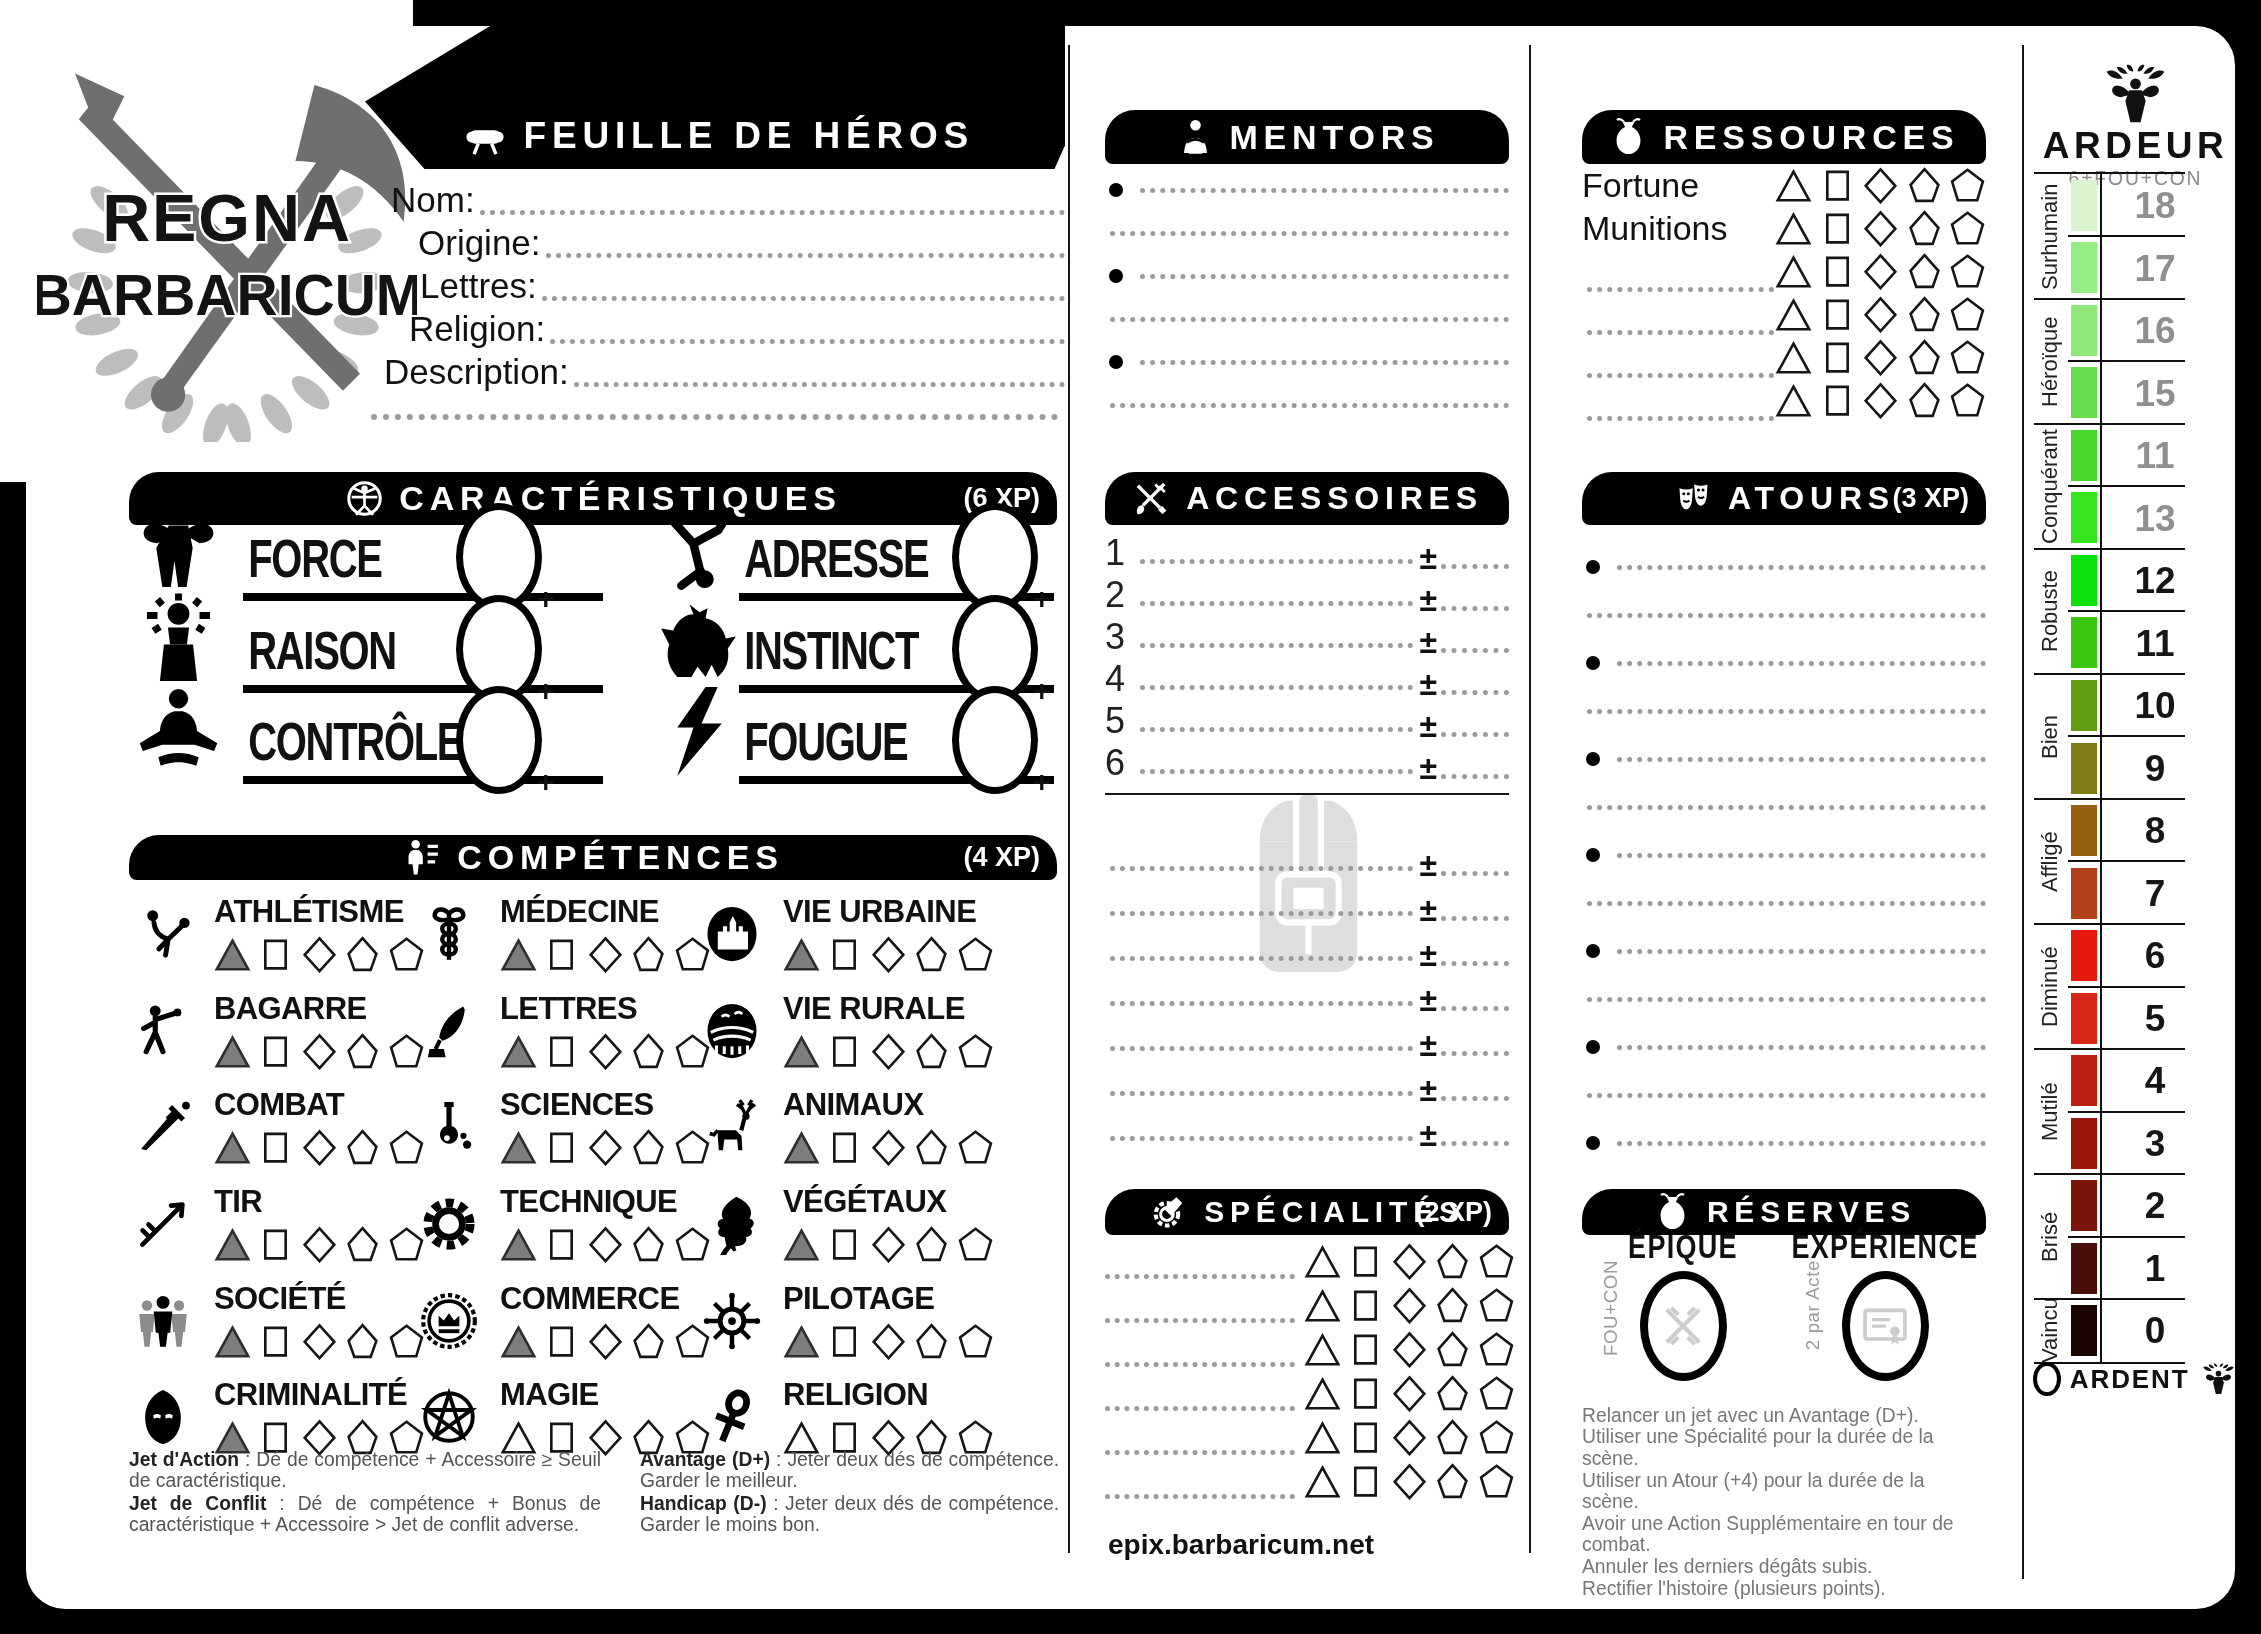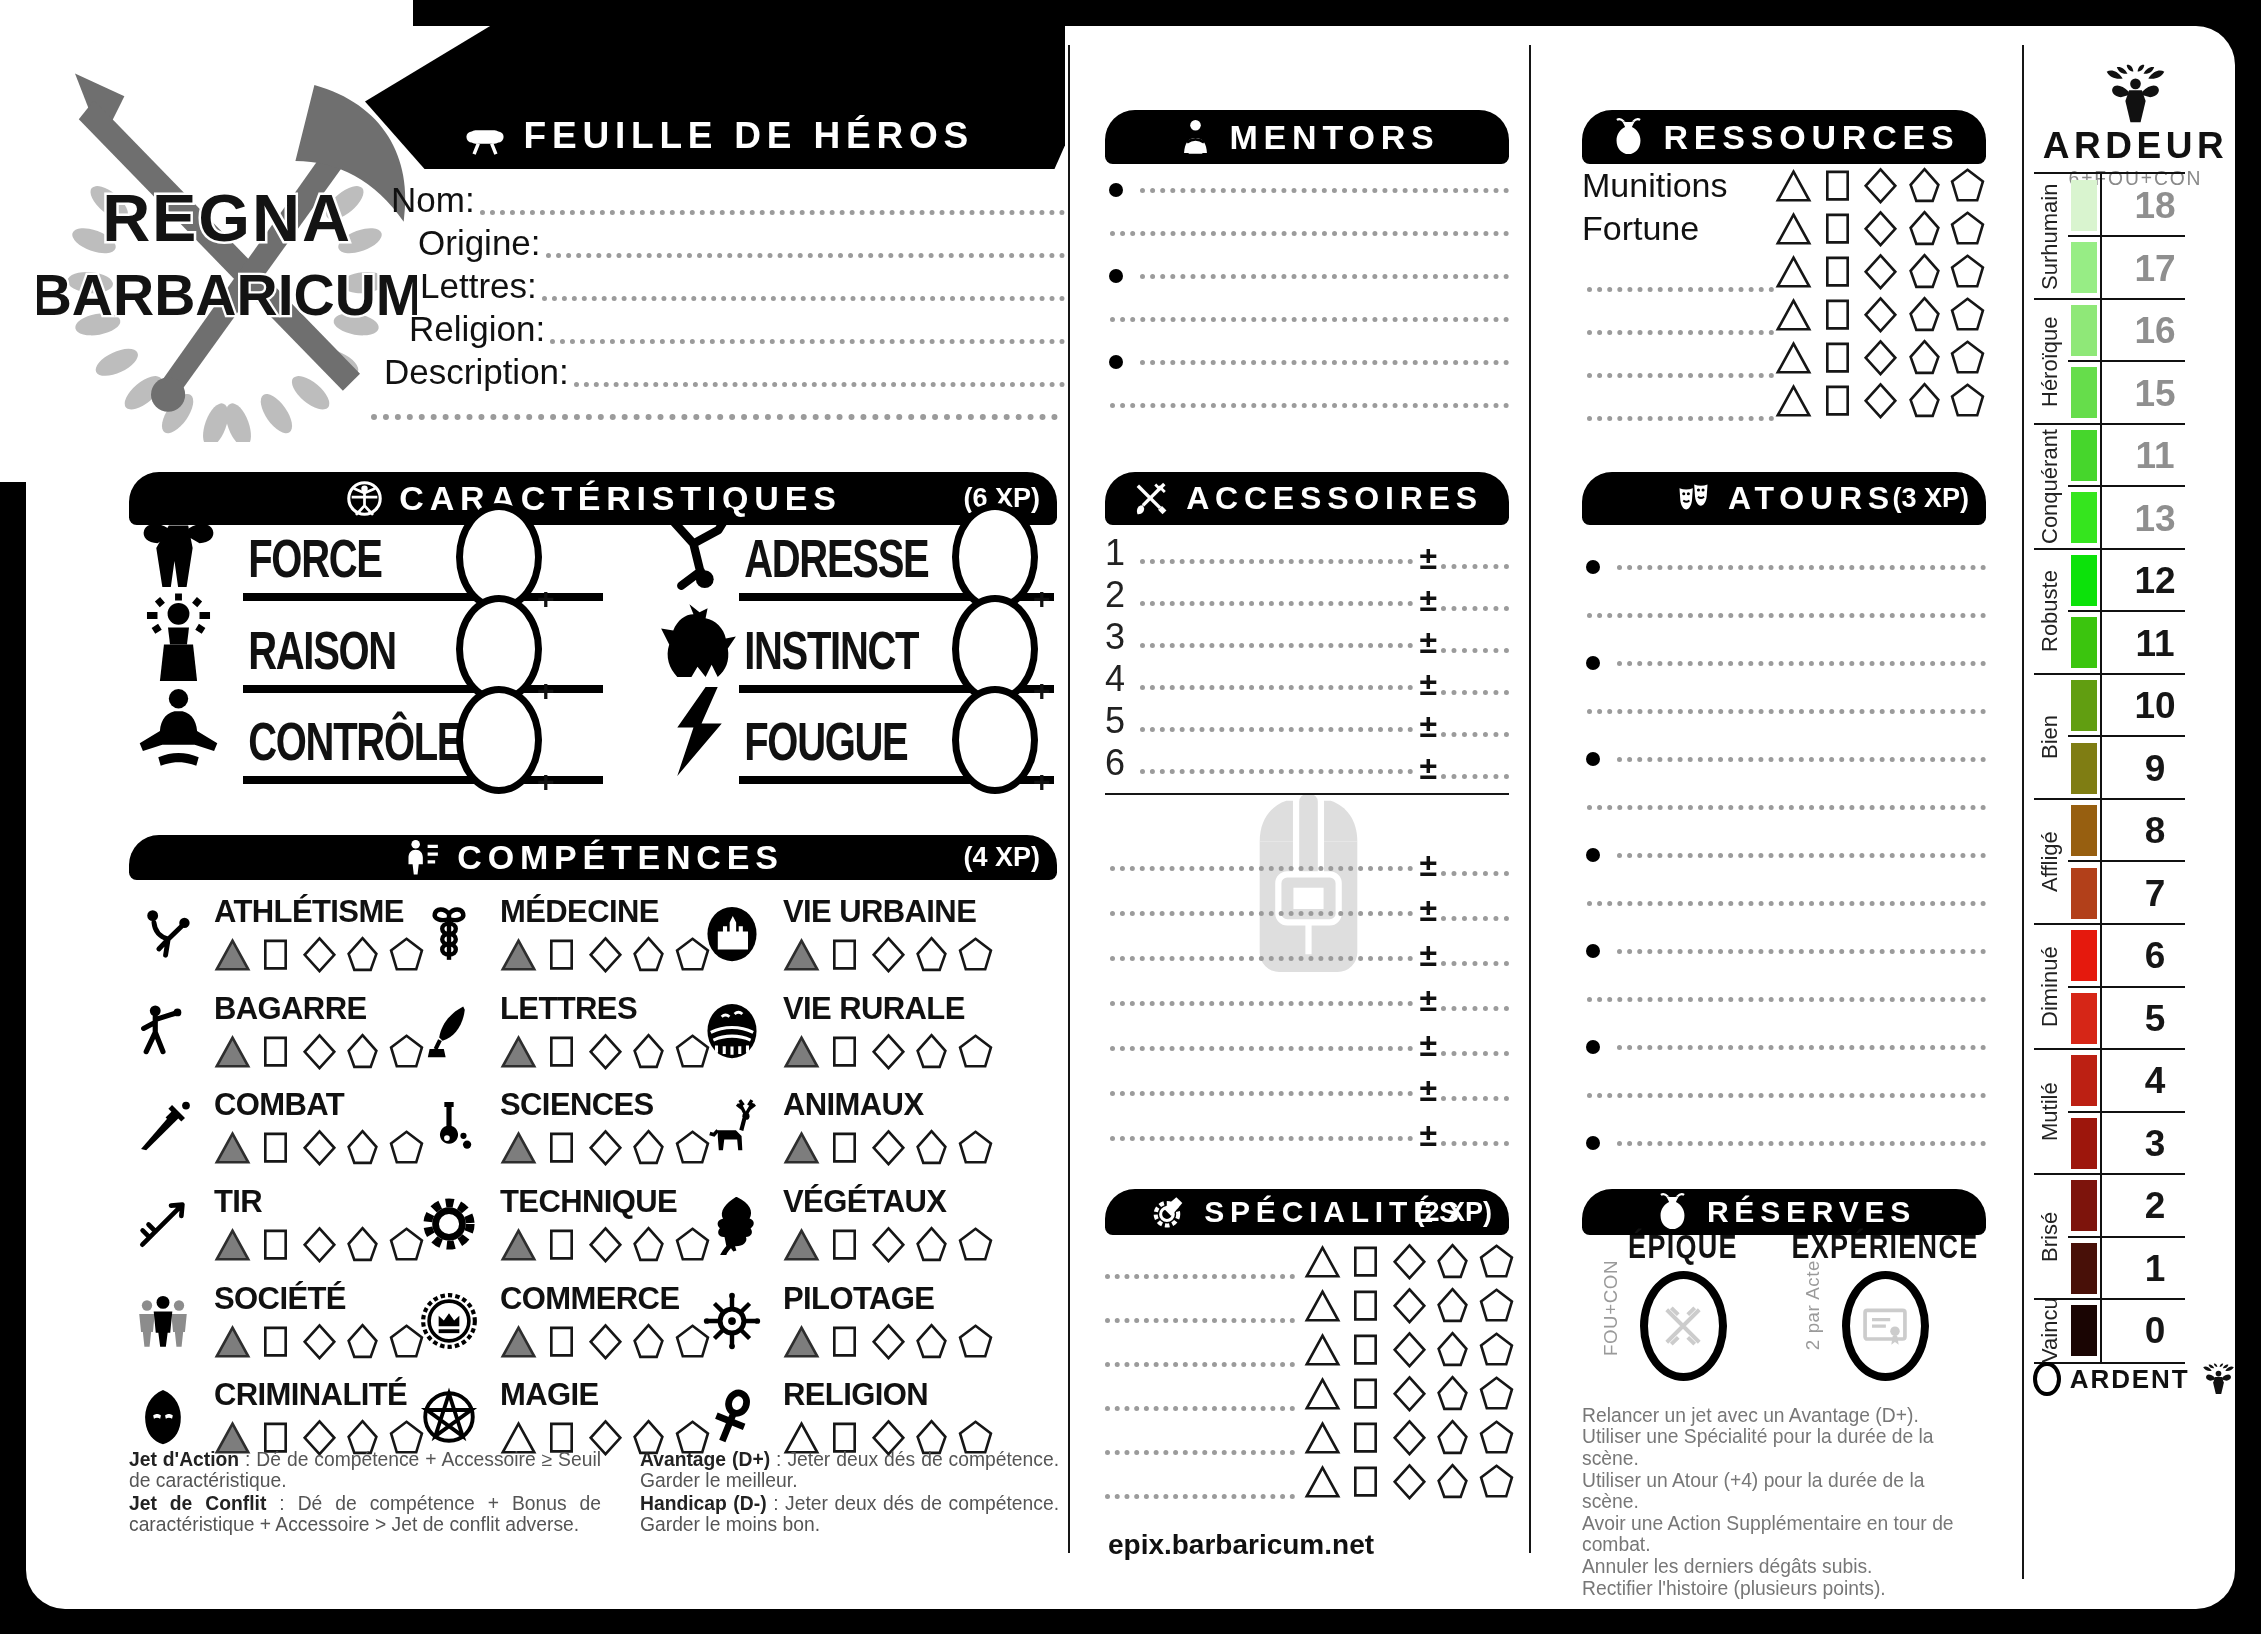--- a/index.html
+++ b/index.html
@@ -1095,41 +1095,41 @@
             <polygon points="12,1.4 21,11.6 17.3,22 6.7,22 3,11.6" fill="none" stroke="#161616" stroke-width="1.7"></polygon>
           </svg>
           <svg class="die" viewBox="0 0 24 24">
             <polygon points="12,1.8 22,9.4 18.3,21.6 5.7,21.6 2,9.4" fill="none" stroke="#161616" stroke-width="1.7"></polygon>
           </svg>
         </span>
       </div>
     </div>
   <div class="rowszone" id="res-rows">
       <div class="resrow">
+        <span>Fortune</span>
+        <span class="dice">
+          <svg class="die" viewBox="0 0 24 24">
+            <polygon points="12,3 22.2,21.6 1.8,21.6" fill="none" stroke="#161616" stroke-width="1.7"></polygon>
+          </svg>
+          <svg class="die" viewBox="0 0 24 24">
+            <polygon points="5.4,3.2 18.6,3.2 18.6,21 5.4,21" fill="none" stroke="#161616" stroke-width="1.7"></polygon>
+          </svg>
+          <svg class="die" viewBox="0 0 24 24">
+            <polygon points="12,1.6 21.6,12.2 12,22.8 2.4,12.2" fill="none" stroke="#161616" stroke-width="1.7"></polygon>
+          </svg>
+          <svg class="die" viewBox="0 0 24 24">
+            <polygon points="12,1.4 21,11.6 17.3,22 6.7,22 3,11.6" fill="none" stroke="#161616" stroke-width="1.7"></polygon>
+          </svg>
+          <svg class="die" viewBox="0 0 24 24">
+            <polygon points="12,1.8 22,9.4 18.3,21.6 5.7,21.6 2,9.4" fill="none" stroke="#161616" stroke-width="1.7"></polygon>
+          </svg>
+        </span>
+      </div>
+      <div class="resrow">
         <span>Munitions</span>
-        <span class="dice">
-          <svg class="die" viewBox="0 0 24 24">
-            <polygon points="12,3 22.2,21.6 1.8,21.6" fill="none" stroke="#161616" stroke-width="1.7"></polygon>
-          </svg>
-          <svg class="die" viewBox="0 0 24 24">
-            <polygon points="5.4,3.2 18.6,3.2 18.6,21 5.4,21" fill="none" stroke="#161616" stroke-width="1.7"></polygon>
-          </svg>
-          <svg class="die" viewBox="0 0 24 24">
-            <polygon points="12,1.6 21.6,12.2 12,22.8 2.4,12.2" fill="none" stroke="#161616" stroke-width="1.7"></polygon>
-          </svg>
-          <svg class="die" viewBox="0 0 24 24">
-            <polygon points="12,1.4 21,11.6 17.3,22 6.7,22 3,11.6" fill="none" stroke="#161616" stroke-width="1.7"></polygon>
-          </svg>
-          <svg class="die" viewBox="0 0 24 24">
-            <polygon points="12,1.8 22,9.4 18.3,21.6 5.7,21.6 2,9.4" fill="none" stroke="#161616" stroke-width="1.7"></polygon>
-          </svg>
-        </span>
-      </div>
-      <div class="resrow">
-        <span>Fortune</span>
         <span class="dice">
           <svg class="die" viewBox="0 0 24 24">
             <polygon points="12,3 22.2,21.6 1.8,21.6" fill="none" stroke="#161616" stroke-width="1.7"></polygon>
           </svg>
           <svg class="die" viewBox="0 0 24 24">
             <polygon points="5.4,3.2 18.6,3.2 18.6,21 5.4,21" fill="none" stroke="#161616" stroke-width="1.7"></polygon>
           </svg>
           <svg class="die" viewBox="0 0 24 24">
             <polygon points="12,1.6 21.6,12.2 12,22.8 2.4,12.2" fill="none" stroke="#161616" stroke-width="1.7"></polygon>
           </svg>

